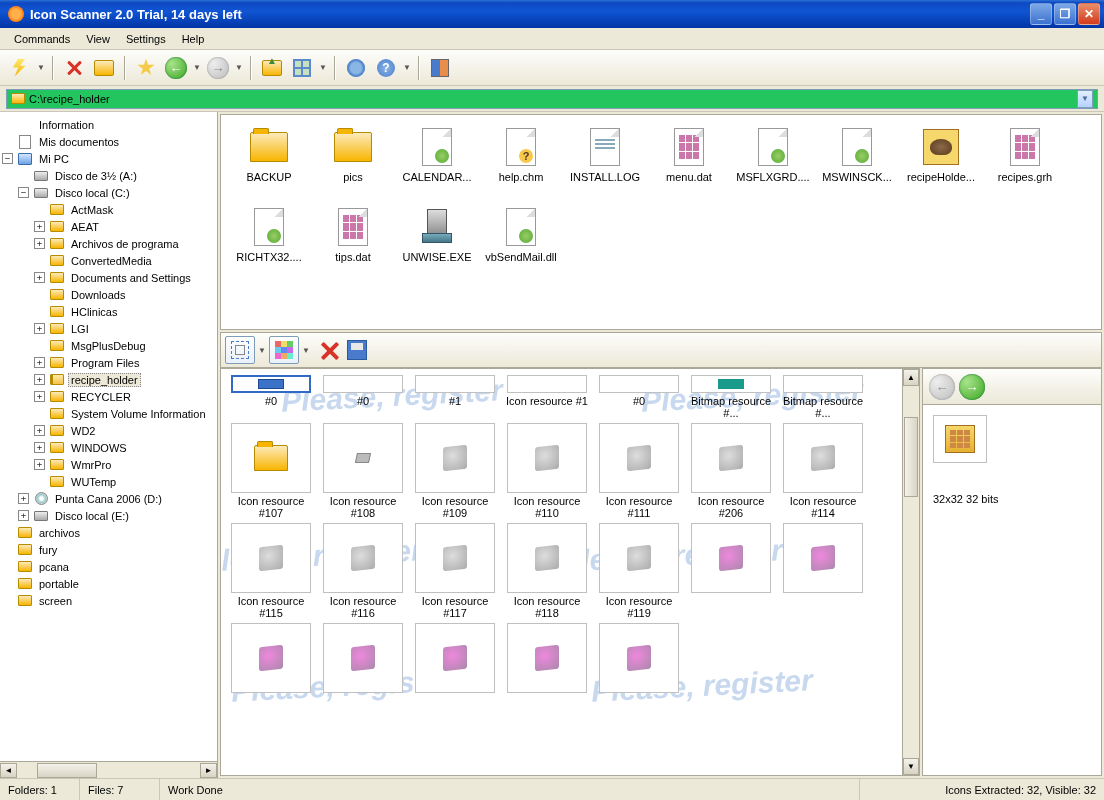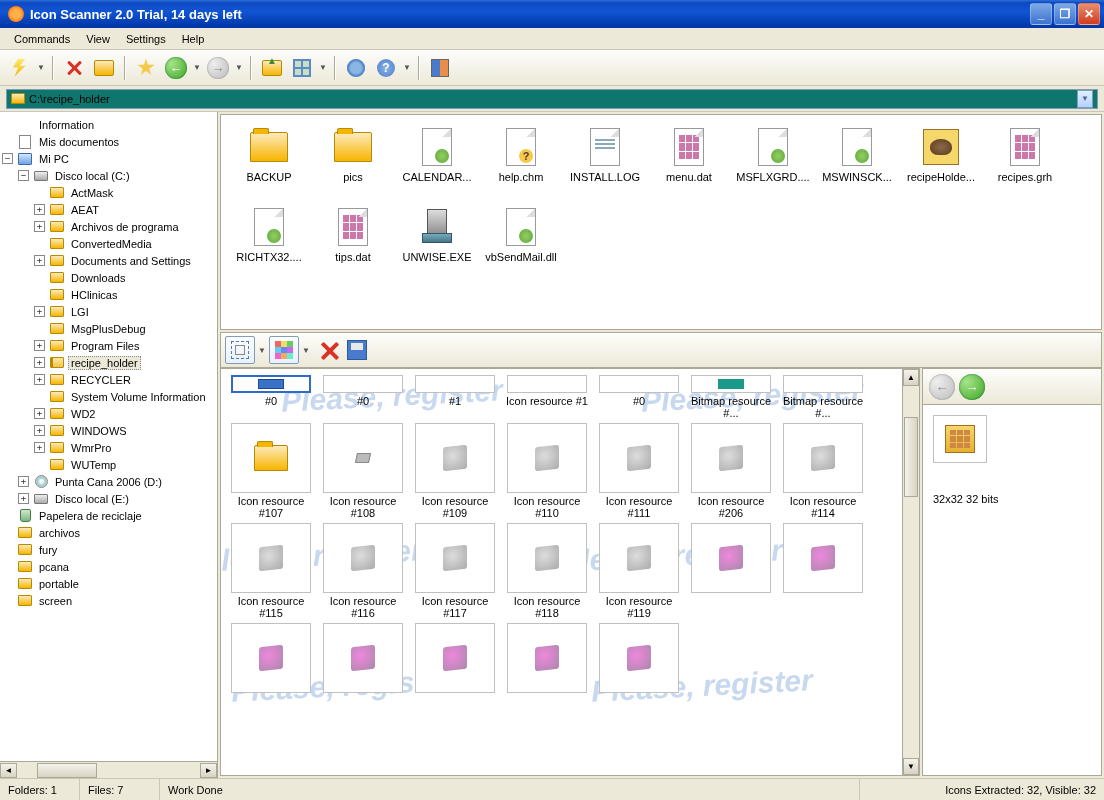--- a/index.html
+++ b/index.html
@@ -11,21 +11,21 @@
 .winbtn { width: 22px; height: 22px; border-radius: 3px; border: 1px solid #fff4; display: flex; align-items: center; justify-content: center; color: white; font-weight: bold; font-size: 12px; }
 .winbtn.min, .winbtn.max { background: linear-gradient(#7ea9e6, #3b72d1); }
 .winbtn.close { background: linear-gradient(#e88d6a, #d43b1d); }
 .menubar { height: 22px; background: #ece9d8; display: flex; align-items: center; padding: 0 6px; border-bottom: 1px solid #cac6b9; }
 .menubar span { padding: 2px 8px; cursor: default; }
 .toolbar { height: 36px; background: linear-gradient(#fdfdfb, #ece9d8); display: flex; align-items: center; padding: 0 6px; gap: 2px; border-bottom: 1px solid #cac6b9; }
 .tbtn { width: 28px; height: 28px; display: flex; align-items: center; justify-content: center; border: 1px solid transparent; border-radius: 2px; }
 .tbsep { width: 2px; height: 24px; border-left: 1px solid #aca899; border-right: 1px solid #fff; margin: 0 4px; }
 .dropdown-arrow { width: 10px; display:flex; align-items:center; justify-content:center; color:#555; font-size:8px; }
 .addressbar { height: 26px; background: #ece9d8; display: flex; align-items: center; padding: 2px 6px; border-bottom: 1px solid #cac6b9; }
-.addressbar .combo { flex: 1; background: #0f766e; border: 1px solid #7f9db9; height: 20px; display: flex; align-items: center; padding: 0 4px; }
+.addressbar .combo { flex: 1; background: #22c55e; border: 1px solid #7f9db9; height: 20px; display: flex; align-items: center; padding: 0 4px; }
 .addressbar .combo .foldericon { width:14px; height:11px; background:linear-gradient(#fceabb,#f8b500); border:1px solid #b58b00; border-radius:1px 1px 0 0; margin-right:4px;}
 .addressbar .combo .ddbtn { width:16px; height:18px; background:linear-gradient(#e2efff,#b4d2ff); border:1px solid #7f9db9; display:flex; align-items:center; justify-content:center; margin-left:auto; font-size:8px; color:#4a6a9b;}
 .mainarea { flex:1; display:flex; min-height:0; }
 .sidebar { width: 218px; background: white; border-right: 1px solid #aca899; display:flex; flex-direction:column; }
 .tree { flex:1; overflow:auto; padding: 4px 2px; }
 .treenode { display:flex; align-items:center; height:17px; white-space:nowrap; cursor:default; }
 .treenode .exp { width:11px; height:11px; border:1px solid #888; background:white; display:flex; align-items:center; justify-content:center; font-size:9px; line-height:1; color:#333; margin-right:4px; font-family:monospace;}
 .treenode .spacer { display:inline-block; }
 .treenode .nicon { width:16px; height:14px; margin-right:3px; display:flex; align-items:center; justify-content:center;}
 .treenode .label { padding:1px 3px; }
@@ -208,20 +208,28 @@
         <div class="treenode">
           <span class="spacer" style="width:0px"></span>
           <span class="exp">−</span>
           <span class="nicon">
             <div class="pcsmall"></div>
           </span>
           <span class="label">Mi PC</span>
         </div>
         <div class="treenode">
           <span class="spacer" style="width:16px"></span>
+          <span style="width:15px;display:inline-block"></span>
+          <span class="nicon">
+            <div class="drivesmall"></div>
+          </span>
+          <span class="label">Disco de 3½ (A:)</span>
+        </div>
+        <div class="treenode">
+          <span class="spacer" style="width:16px"></span>
           <span class="exp">−</span>
           <span class="nicon">
             <div class="drivesmall"></div>
           </span>
           <span class="label">Disco local (C:)</span>
         </div>
         <div class="treenode">
           <span class="spacer" style="width:32px"></span>
           <span style="width:15px;display:inline-block"></span>
           <span class="nicon">
@@ -365,28 +373,20 @@
           </span>
           <span class="label">Punta Cana 2006 (D:)</span>
         </div>
         <div class="treenode">
           <span class="spacer" style="width:16px"></span>
           <span class="exp">+</span>
           <span class="nicon">
             <div class="drivesmall"></div>
           </span>
           <span class="label">Disco local (E:)</span>
-        </div>
-        <div class="treenode">
-          <span class="spacer" style="width:0px"></span>
-          <span style="width:15px;display:inline-block"></span>
-          <span class="nicon">
-            <div class="trashsmall"></div>
-          </span>
-          <span class="label">Papelera de reciclaje</span>
         </div>
         <div class="treenode">
           <span class="spacer" style="width:0px"></span>
           <span style="width:15px;display:inline-block"></span>
           <span class="nicon">
             <div class="foldersmall"></div>
           </span>
           <span class="label">archivos</span>
         </div>
         <div class="treenode">

